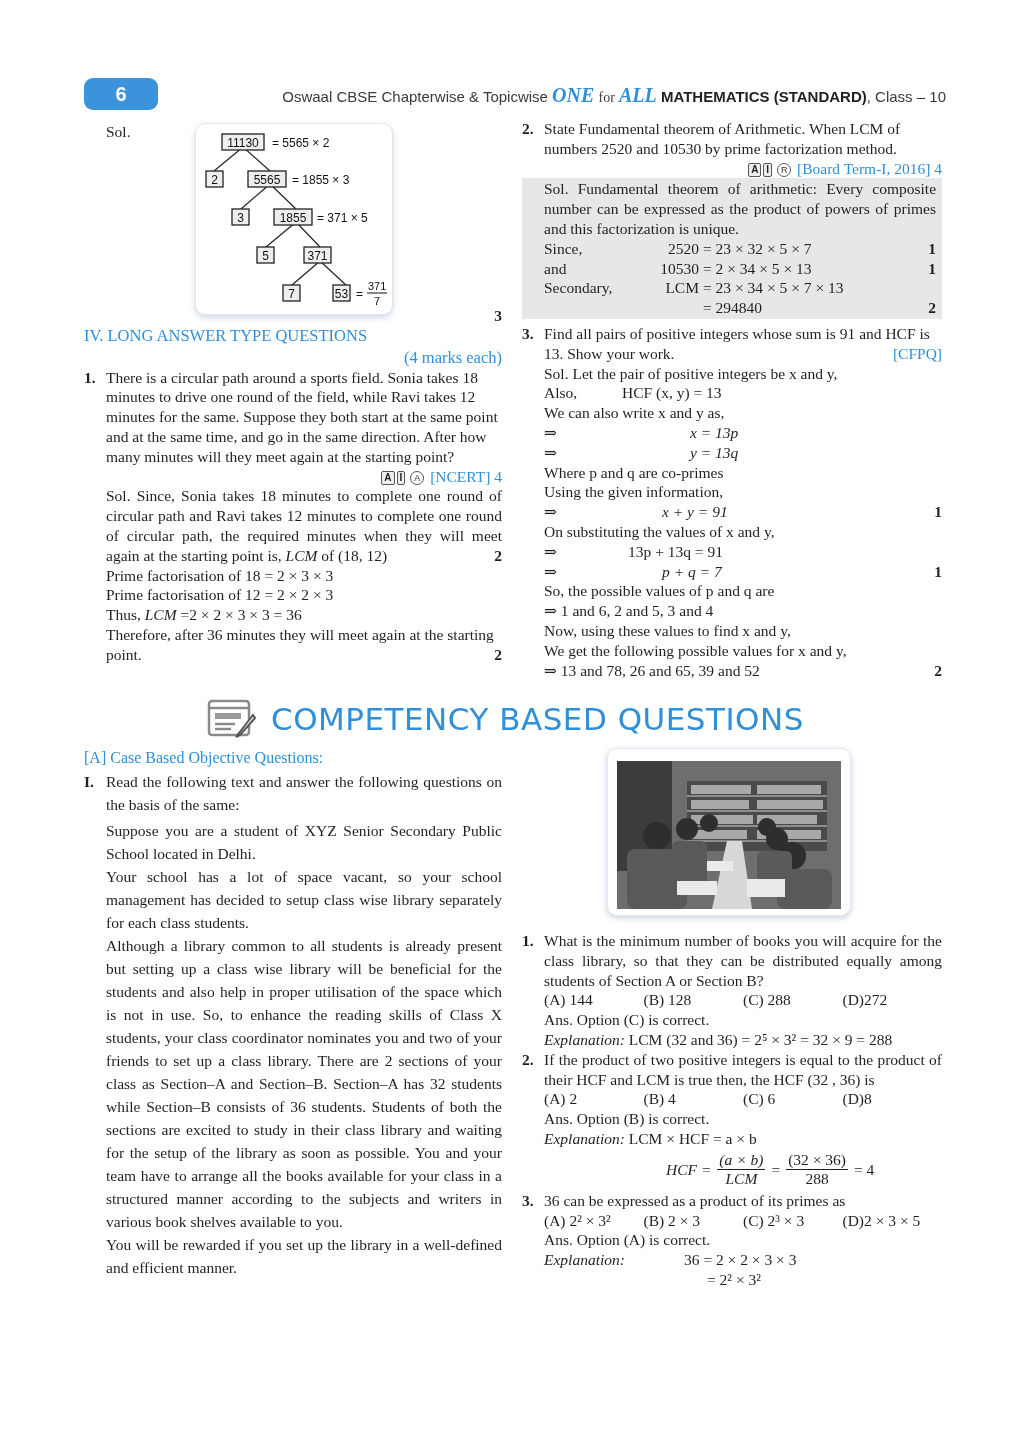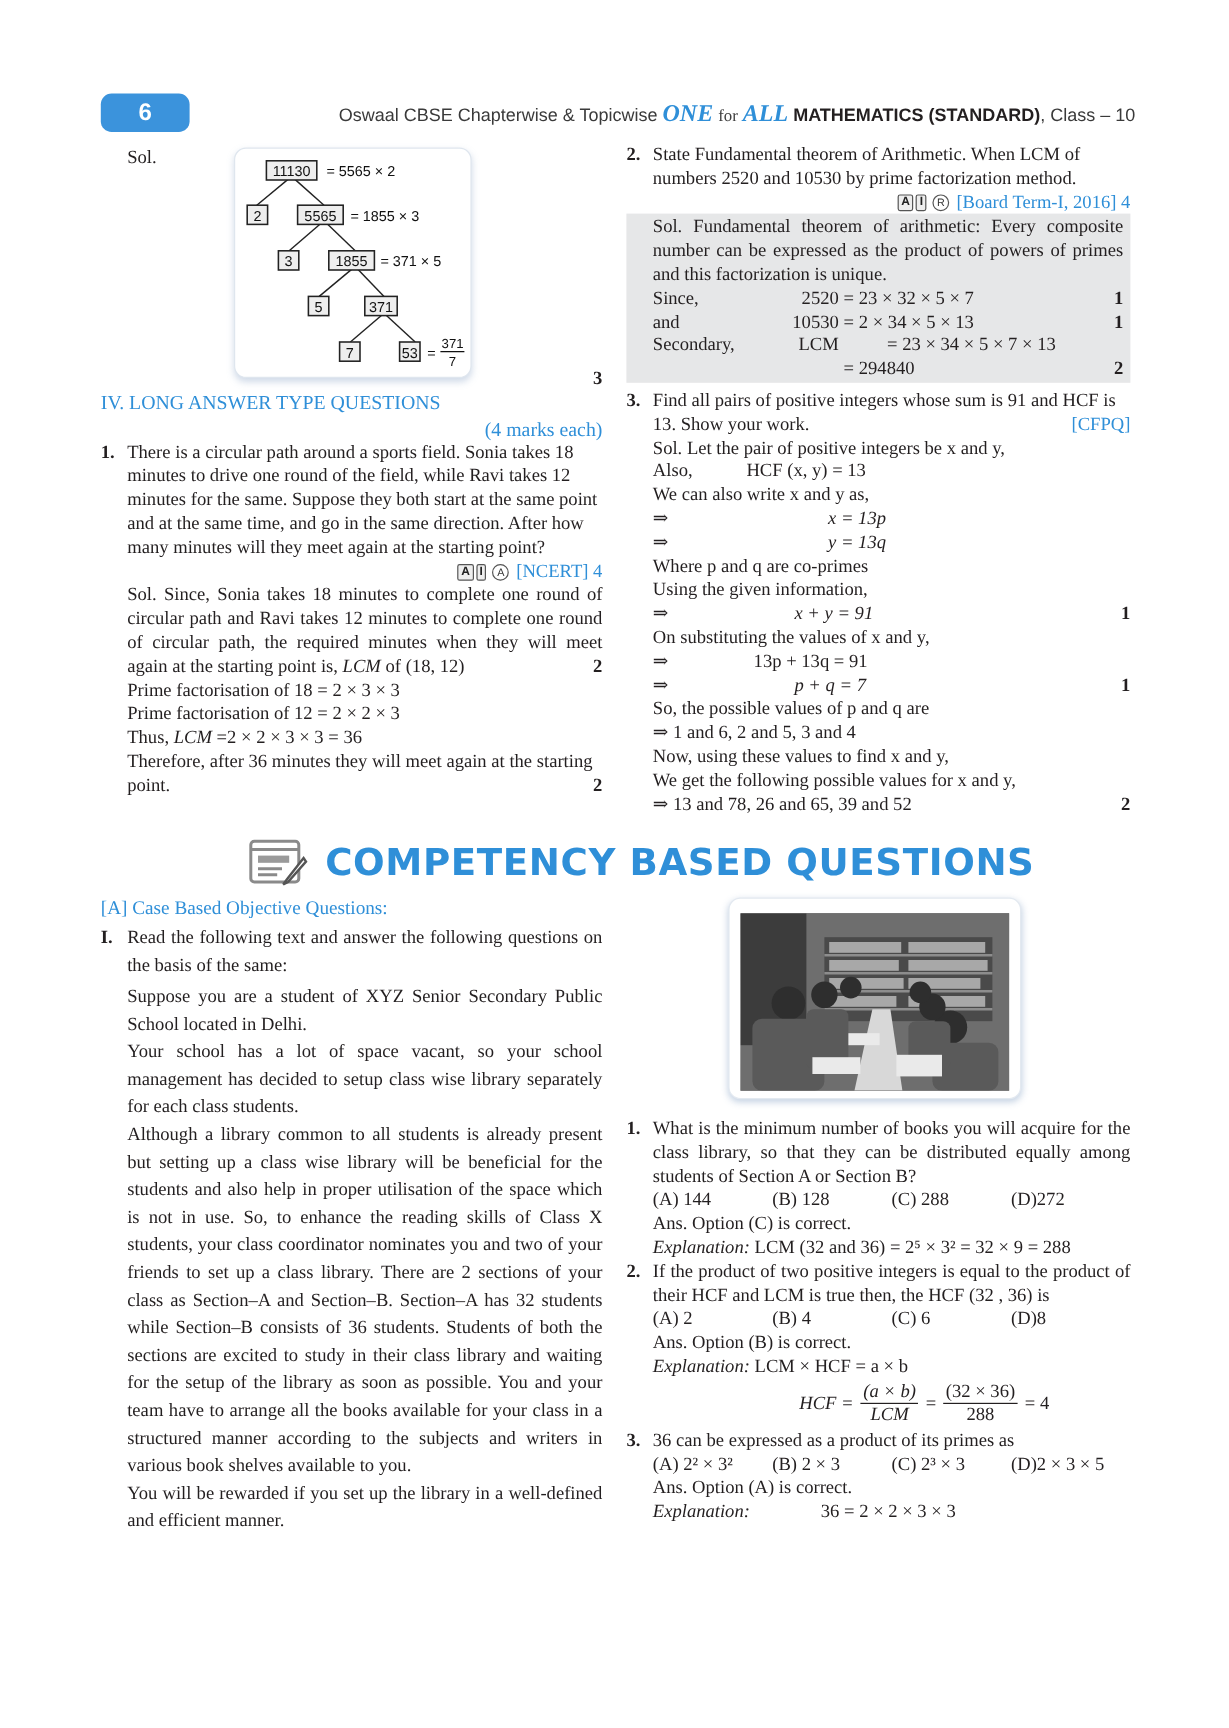--- a/index.html
+++ b/index.html
@@ -30,21 +30,21 @@
   .tree-card { position: absolute; left: 195px; top: 123px; width: 198px; height: 192px; border: 1px solid #dfe6ee; border-radius: 10px; box-shadow: 0 3px 6px rgba(120,150,190,0.35); background: #fff; font-family: "Liberation Sans", sans-serif; }
   .tree-card svg { position: absolute; left: 0; top: 0; }
 
   .ai-badge { display: inline-flex; align-items: center; gap: 2px; vertical-align: middle; margin-right: 2px; }
   .ai-badge .box { display: inline-block; border: 1.5px solid #555; border-radius: 2px; font-family: "Liberation Sans", sans-serif; font-weight: bold; font-size: 10px; line-height: 12px; padding: 0 2px; color: #222; background: #eee; }
   .ai-badge .circ { display: inline-block; width: 14px; height: 14px; border: 1.2px solid #555; border-radius: 50%; font-family: "Liberation Sans", sans-serif; font-size: 9px; line-height: 12px; text-align: center; color: #333; margin-left: 3px; }
 
   .gray-box { background: #e6e7e8; padding: 1px 6px 1px 22px; margin-left: 0; }
 
   .cbq-title { position: absolute; left: 207px; top: 695px; height: 48px; display: flex; align-items: center; }
-  .cbq-title .txt { font-family: "DejaVu Sans", sans-serif; font-weight: bold; font-size: 31px; color: #2f8fd8; letter-spacing: 0.5px; margin-left: 14px; }
+  .cbq-title .txt { font-family: "DejaVu Sans", sans-serif; font-weight: normal; font-size: 31px; color: #2f8fd8; letter-spacing: 0.5px; margin-left: 14px; }
 
   .photo-card { position: absolute; left: 607px; top: 748px; width: 244px; height: 168px; border-radius: 10px; background: #fff; box-shadow: 0 2px 6px rgba(120,150,190,0.45); border: 1px solid #e3e9f0; }
   .photo { position: absolute; left: 9px; top: 12px; width: 224px; height: 148px; background: linear-gradient(180deg, #5d5d5d 0%, #777 30%, #8a8a8a 55%, #6a6a6a 100%); overflow: hidden; }
 
   .opts { display: flex; }
   .opts span { flex: 1; }
   .frac { display: inline-flex; flex-direction: column; align-items: center; vertical-align: middle; margin: 0 6px; }
   .frac .n { border-bottom: 1px solid #231f20; padding: 0 2px; line-height: 18px; }
   .frac .d { line-height: 18px; }
 </style>
@@ -172,21 +172,21 @@
       <span>Since,</span>
         <span style="text-align:right;">2520</span>
         <span style="padding-left:4px;">= 23 × 32 × 5 × 7</span>
         <span class="mark" style="text-align:right;">1</span>
       <span>and</span>
         <span style="text-align:right;">10530</span>
         <span style="padding-left:4px;">= 2 × 34 × 5 × 13</span>
         <span class="mark" style="text-align:right;">1</span>
       <span>Secondary,</span>
         <span style="text-align:right;">LCM</span>
-        <span style="padding-left:4px;text-align:center;">= 23 × 34 × 5 × 7 × 13</span>
+        <span style="padding-left:4px;">= 23 × 34 × 5 × 7 × 13</span>
         <span class="mark" style="text-align:right;"></span>
       <span></span>
         <span style="text-align:right;"></span>
         <span style="padding-left:4px;">= 294840</span>
         <span class="mark" style="text-align:right;">2</span>
     </div>
   </div>
 </div>
 
 <div class="col right" style="top:324px;">
@@ -345,15 +345,16 @@
     <div class="txt">
       <div class="b">36 can be expressed as a product of its primes as</div>
       <div class="opts">
         <span>(A) 2² × 3²</span>
         <span>(B) 2 × 3</span>
         <span>(C) 2³ × 3</span>
         <span>(D)2 × 3 × 5</span>
       </div>
       <div class="b">Ans. Option (A) is correct.</div>
       <div><span class="i" style="display:inline-block;width:140px;">Explanation:</span><span>36  = 2 × 2 × 3 × 3</span></div>
+      <div style="padding-left:163px;">= 2² × 3²</div>
     </div>
   </div>
 </div>
 
 </body></html>

